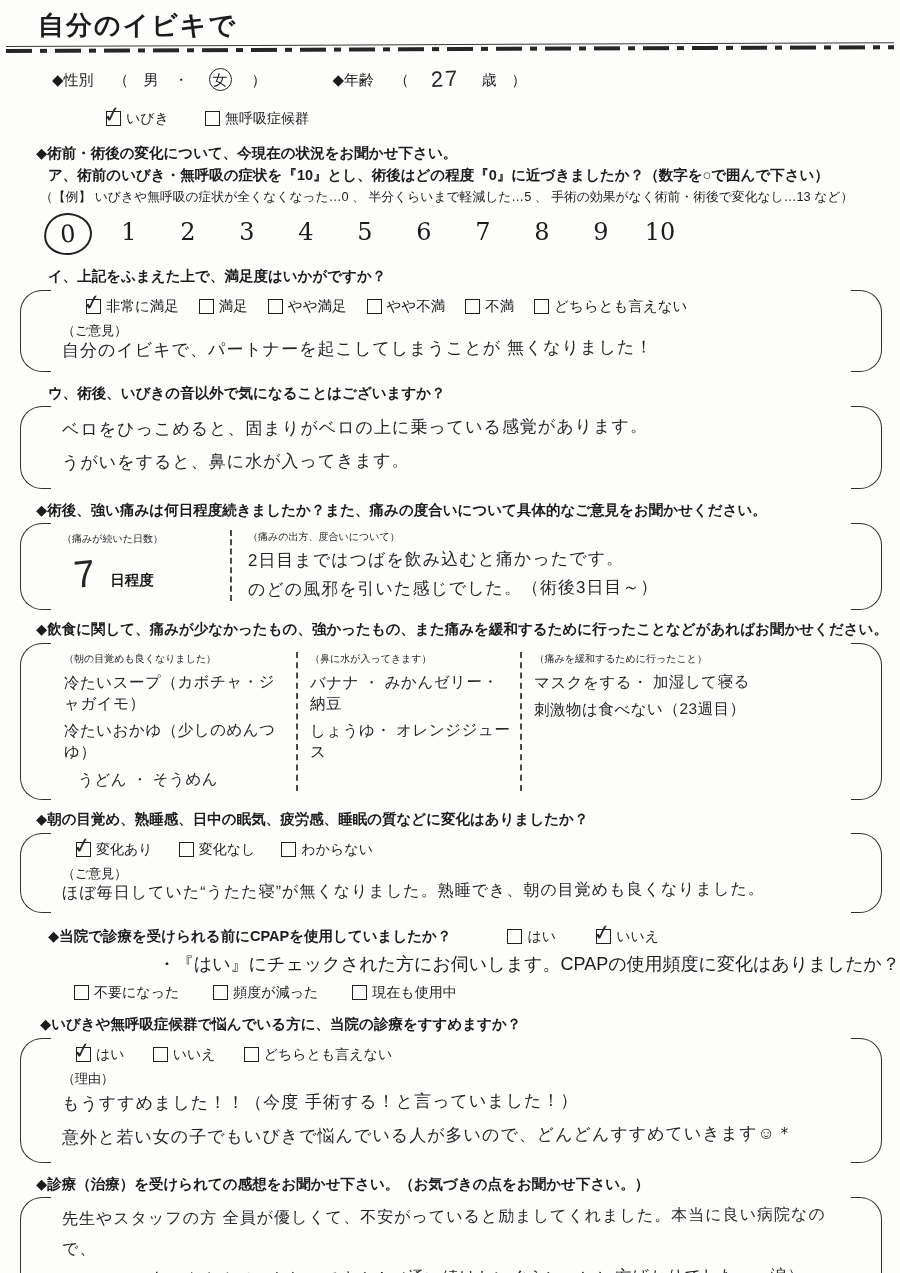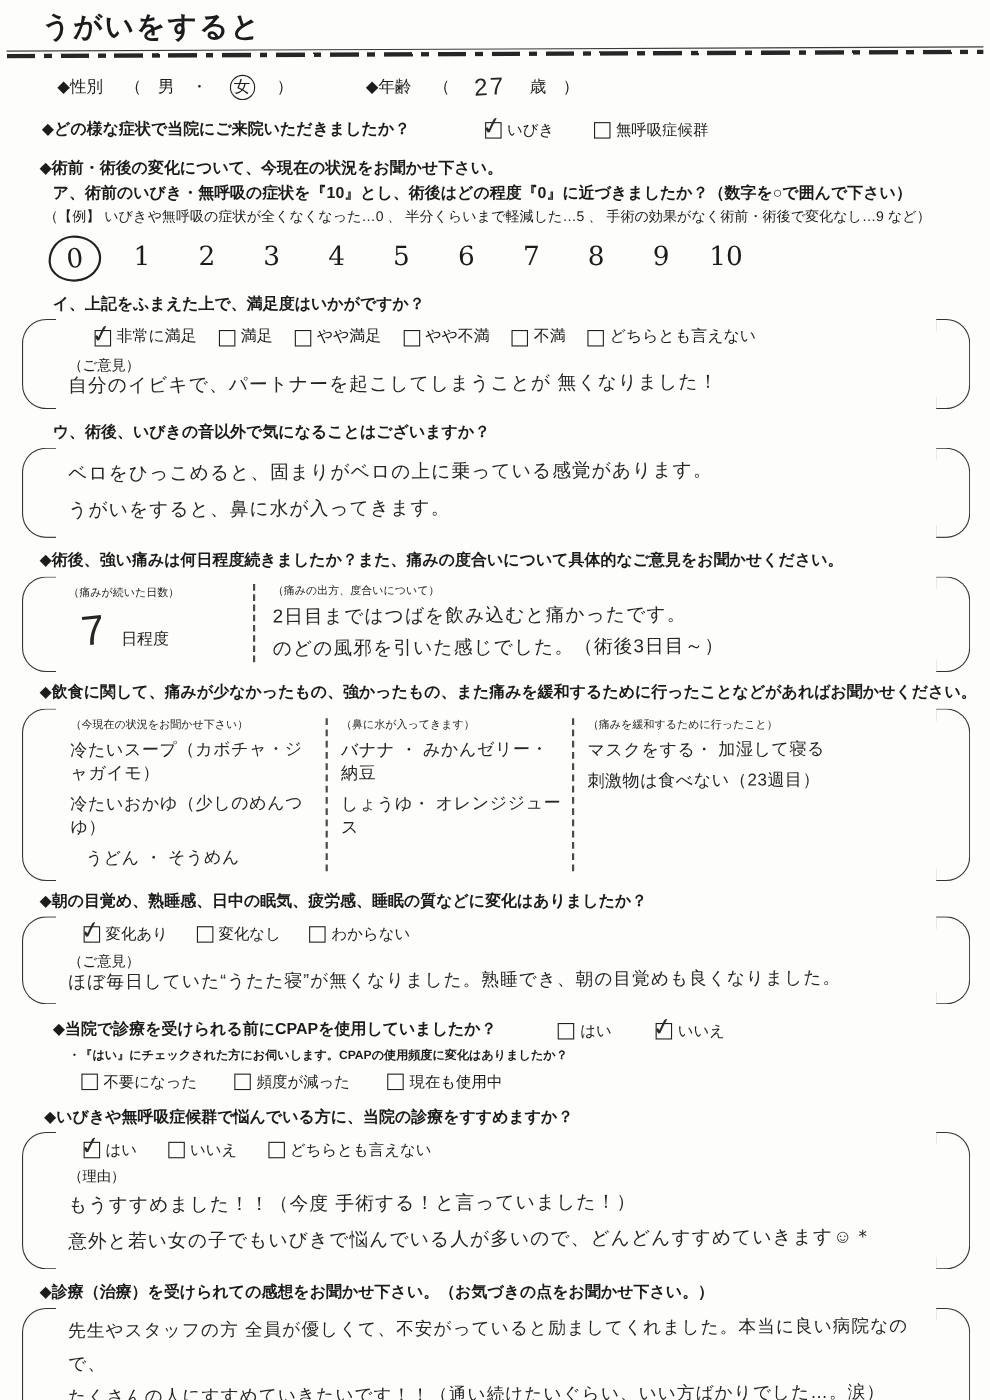--- a/index.html
+++ b/index.html
@@ -66,80 +66,79 @@
   .scale .num.circled{
     border:2px solid #222;border-radius:47% 53% 50% 50%/55% 50% 50% 45%;
     transform:rotate(-5deg);
   }
   .opts-6{margin-left:24px;display:flex;gap:20px;font-size:14.5px;}
   .lbl-paren{font-size:13px;margin-top:6px;}
   .painbox{display:flex;align-items:stretch;}
   .painbox .left{width:168px;flex:0 0 auto;padding-top:2px;}
   .painbox .left .days{display:flex;align-items:flex-end;gap:14px;margin:10px 0 0 12px;}
   .painbox .left .days .val{font-size:38px;line-height:1;transform:rotate(-6deg);}
-  .painbox .left .days .unit{font-weight:normal;font-size:14.5px;padding-bottom:3px;}
+  .painbox .left .days .unit{font-weight:bold;font-size:14.5px;padding-bottom:3px;}
   .painbox .right{border-left:2px dashed #4a4a4a;padding-left:16px;flex:1;}
   .painbox .right .hw{margin-top:6px;}
   .foodbox{display:flex;align-items:stretch;padding-top:9px;}
   .foodbox .col{padding:0 10px 0 2px;}
   .foodbox .col+.col{border-left:2px dashed #4a4a4a;padding-left:12px;}
   .foodbox .c1{width:31%;}
   .foodbox .c2{width:28%;}
   .foodbox .c3{width:41%;}
   .foodbox .hw{font-size:15.5px;margin-top:7px;letter-spacing:0.5px;}
   .indent2{margin-left:14px;}
   .cpap{margin-top:14px;margin-left:12px;}
   .cpap .line1{display:flex;align-items:center;}
   .cpap .line1 .opts{margin-left:56px;display:flex;gap:40px;}
-  .cpap .line2{margin:6px 0 0 50px;font-weight:bold;font-size:11px;}
+  .cpap .line2{margin:6px 0 0 50px;font-weight:normal;font-size:18px;text-align:right;}
   .cpap .line3{margin:6px 0 0 62px;display:flex;gap:34px;} .mt10{margin-top:10px;} .mt12{margin-top:12px;} .mt14{margin-top:14px;margin-left:40px;}
   .hwline{line-height:1.95;}
 </style>
 </head>
 <body>
 
 <div class="sheet">
 
   <div class="hdr">
-    <span class="title">うがいをすると</span>
+    <span class="title">自分のイビキで</span>
   </div>
   <div class="divider"></div>
 
   <div class="profile">
     <span>◆性別</span>
     <span>（　男　・</span>
     <span class="circle-char">女</span>
     <span>）</span>
     <span style="width:26px"></span>
     <span>◆年齢</span>
     <span>（</span>
     <span class="hw hwnum">27</span>
     <span>歳　）</span>
   </div>
 
   <div class="symptom">
-    <span class="q" style="margin-left:0">◆どの様な症状で当院にご来院いただきましたか？</span>
     <span class="opts">
       <span class="cb on">
         <span class="box">
             <span class="tick">✓</span>
           </span>
         <span>いびき</span>
       </span>
       <span class="cb">
         <span class="box"></span>
         <span>無呼吸症候群</span>
       </span>
     </span>
   </div>
 
   <div class="change">
     <div class="q">◆術前・術後の変化について、今現在の状況をお聞かせ下さい。</div>
     <div class="subq" style="margin-top:3px">ア、術前のいびき・無呼吸の症状を『10』とし、術後はどの程度『0』に近づきましたか？（数字を○で囲んで下さい）</div>
-    <div class="ex">（【例】 いびきや無呼吸の症状が全くなくなった…0 、 半分くらいまで軽減した…5 、 手術の効果がなく術前・術後で変化なし…9 など）</div>
+    <div class="ex">（【例】 いびきや無呼吸の症状が全くなくなった…0 、 半分くらいまで軽減した…5 、 手術の効果がなく術前・術後で変化なし…13 など）</div>
     <div class="scale">
       <span class="num circled">0</span>
       <span class="num">1</span>
       <span class="num">2</span>
       <span class="num">3</span>
       <span class="num">4</span>
       <span class="num">5</span>
       <span class="num">6</span>
       <span class="num">7</span>
       <span class="num">8</span>
@@ -200,21 +199,21 @@
     <div class="right">
       <div class="small">（痛みの出方、度合いについて）</div>
       <div class="hw">2日目まではつばを飲み込むと痛かったです。</div>
       <div class="hw">のどの風邪を引いた感じでした。（術後3日目～）</div>
     </div>
   </div>
 
   <div class="q mt10">◆飲食に関して、痛みが少なかったもの、強かったもの、また痛みを緩和するために行ったことなどがあればお聞かせください。</div>
   <div class="bracket foodbox">
     <div class="col c1">
-      <div class="small">（今現在の状況をお聞かせ下さい）</div>
+      <div class="small">（朝の目覚めも良くなりました）</div>
       <div class="hw">冷たいスープ（カボチャ・ジャガイモ）</div>
       <div class="hw">冷たいおかゆ（少しのめんつゆ）</div>
       <div class="hw indent2">うどん ・ そうめん</div>
     </div>
     <div class="col c2">
       <div class="small">（鼻に水が入ってきます）</div>
       <div class="hw">バナナ ・ みかんゼリー・納豆</div>
       <div class="hw">しょうゆ・ オレンジジュース</div>
     </div>
     <div class="col c3">

